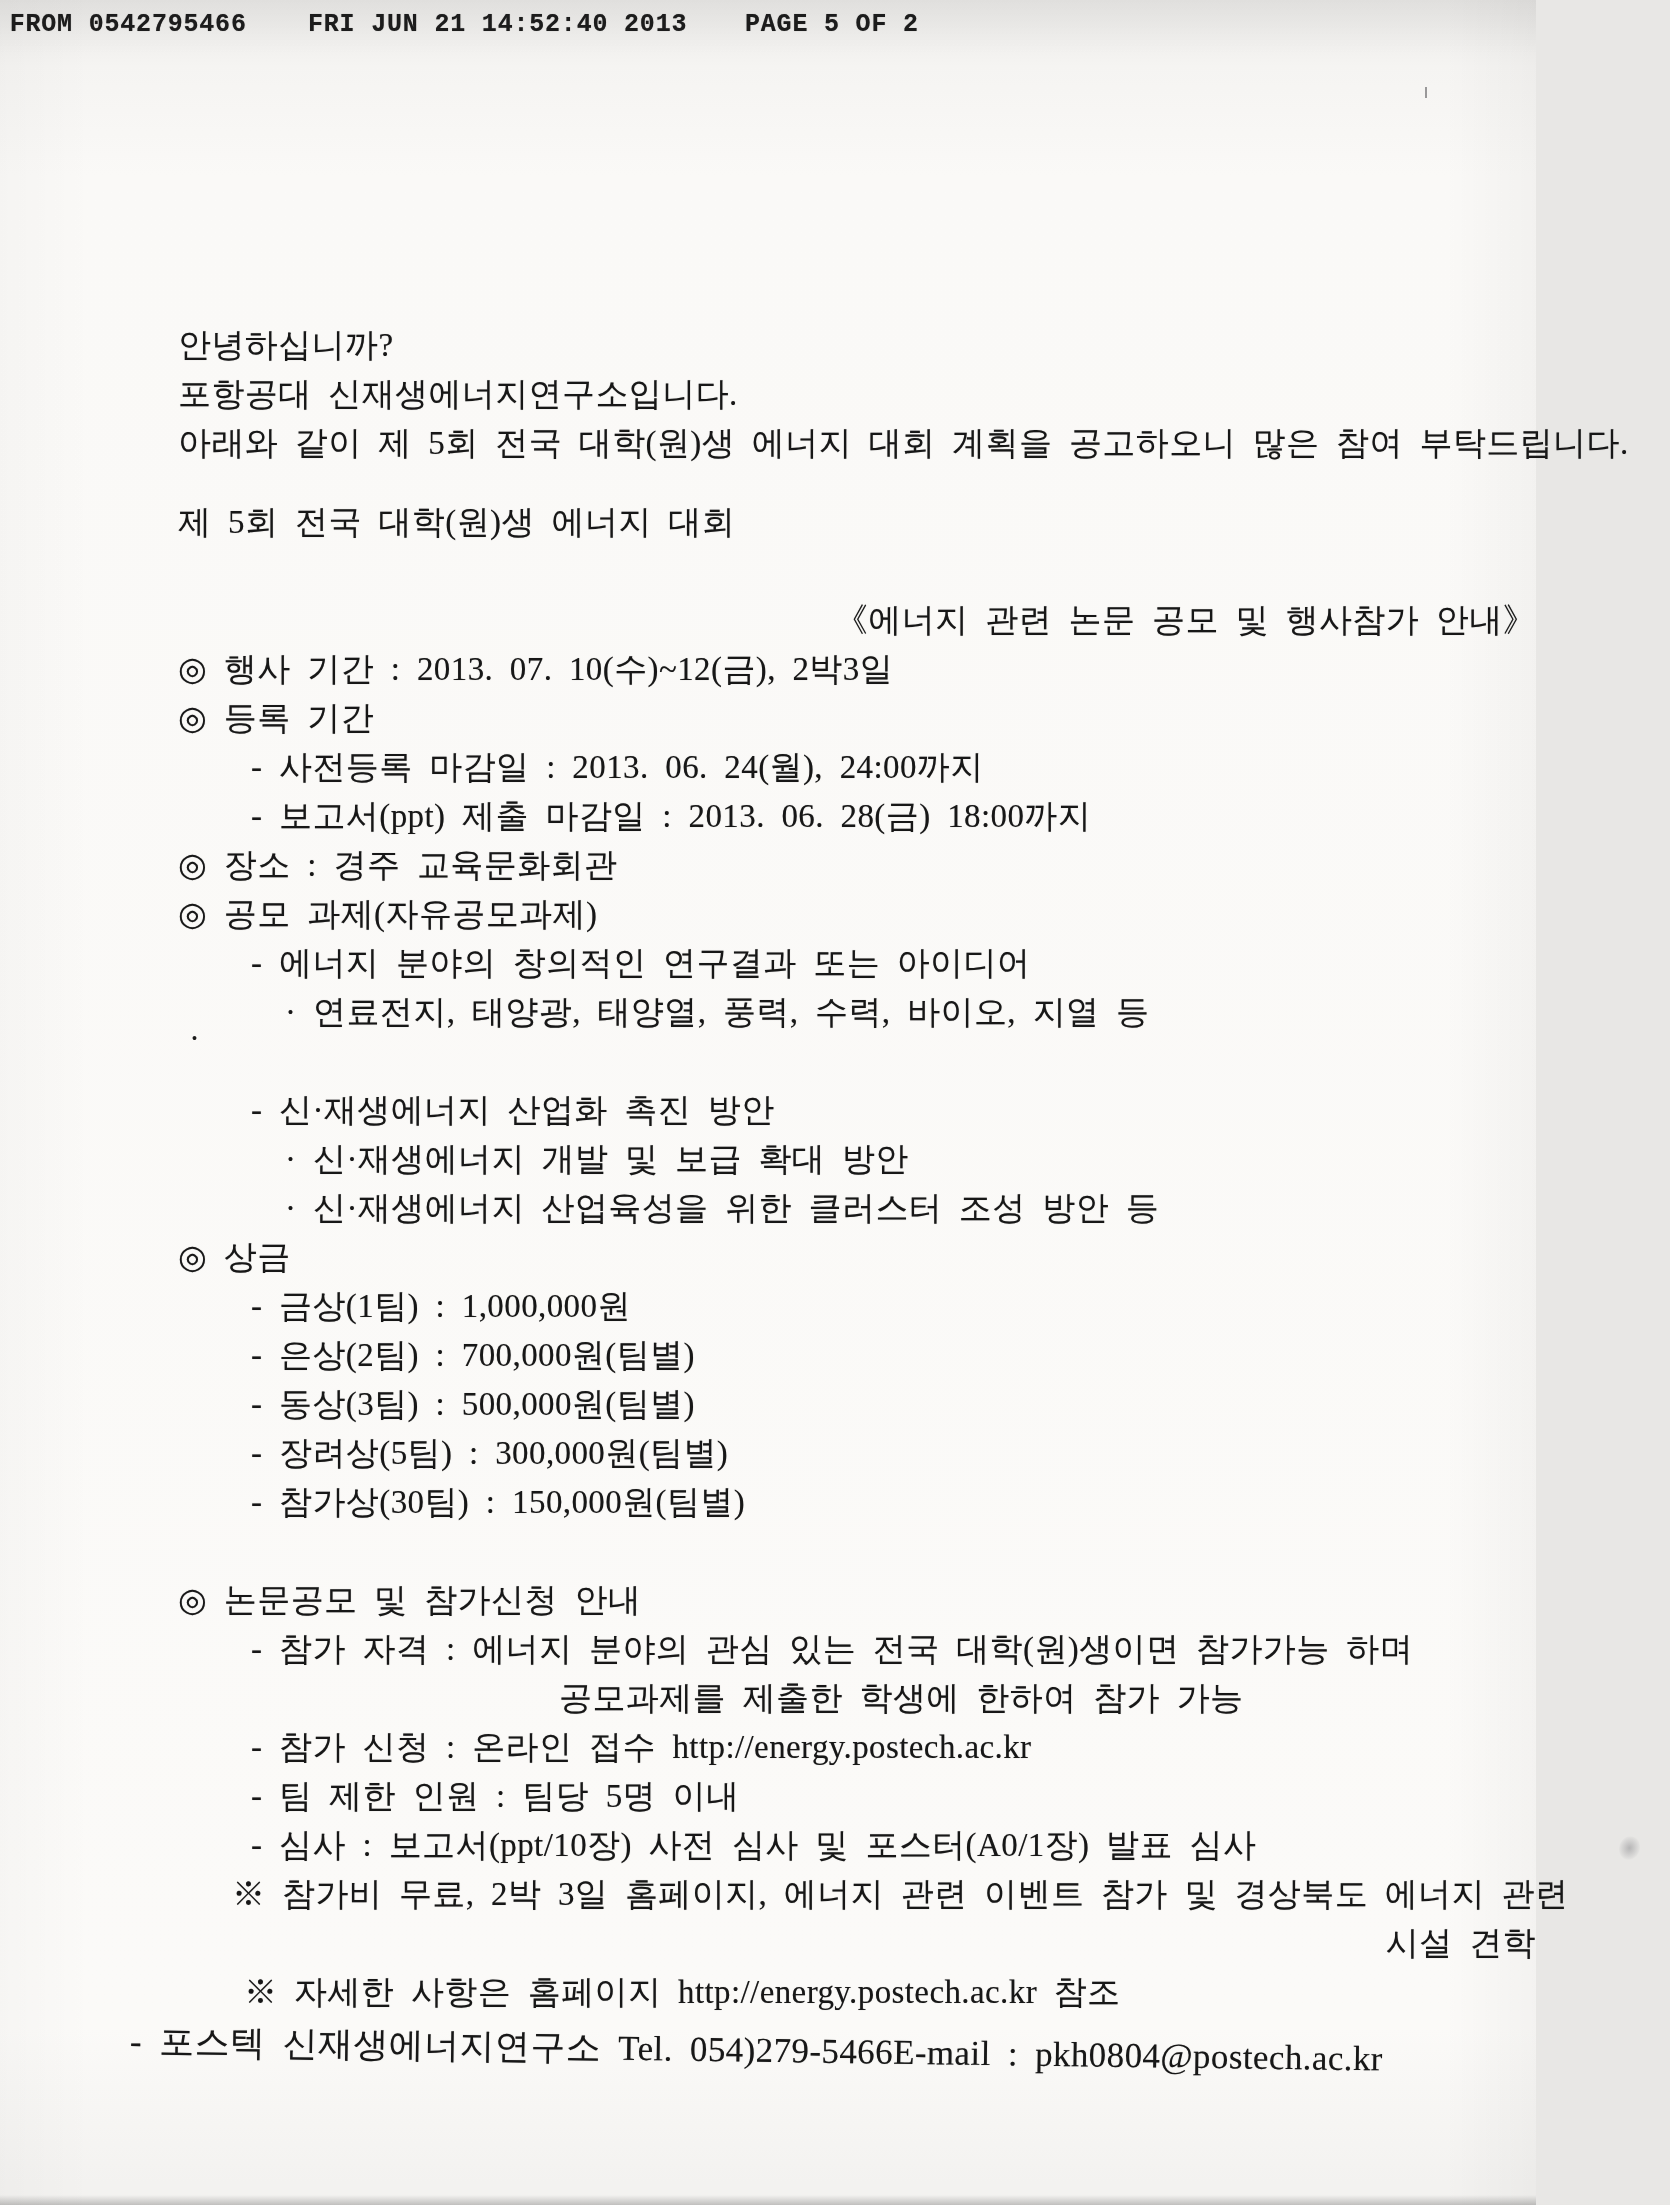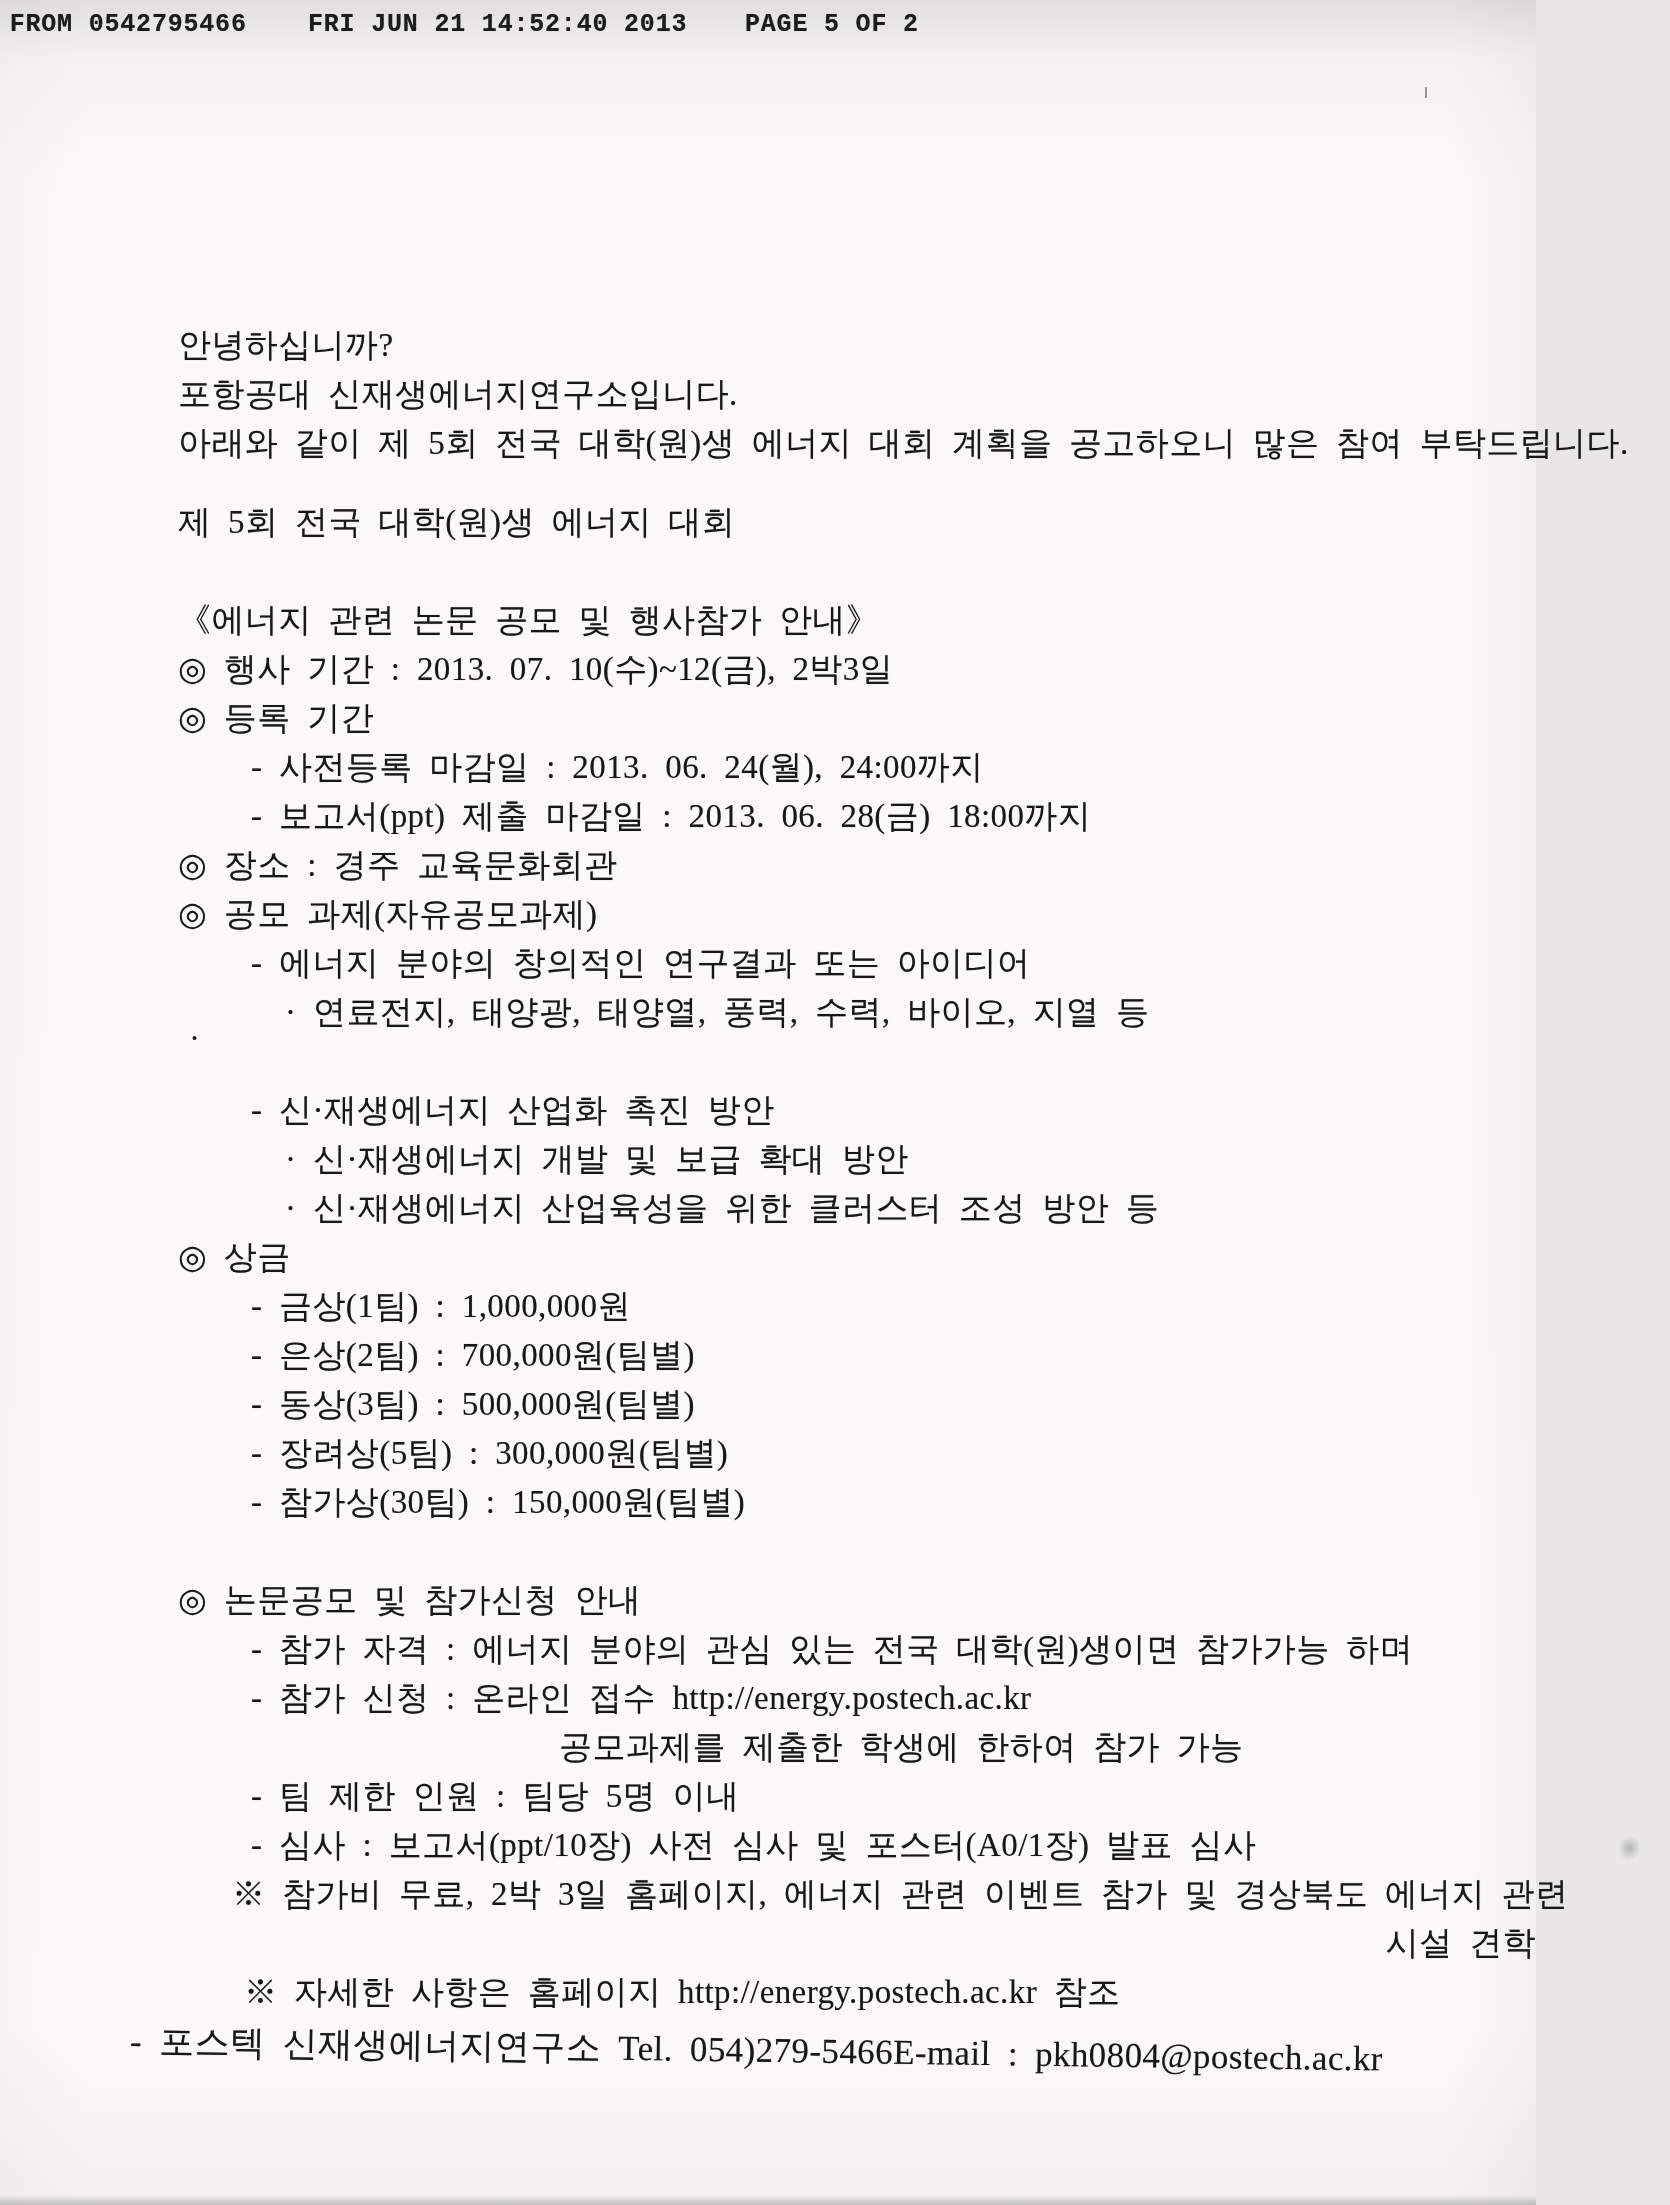--- a/index.html
+++ b/index.html
@@ -84,42 +84,42 @@
     <span class="fh from">FROM 0542795466</span>
     <span class="fh dt">FRI JUN 21 14:52:40 2013</span>
     <span class="fh pg">PAGE 5 OF 2</span>
   </div>
 
   <main class="doc">
       <div class="line ind-base">안녕하십니까?</div>
       <div class="line ind-base">포항공대 신재생에너지연구소입니다.</div>
       <div class="line ind-base">아래와 같이 제 5회 전국 대학(원)생 에너지 대회 계획을 공고하오니 많은 참여 부탁드립니다.</div>
       <div class="line ind-base" style="margin-top: 30px;">제 5회 전국 대학(원)생 에너지 대회</div>
-      <div class="line ind-base" style="margin-top: 49px;">《에너지 관련 논문 공모 및 행사참가 안내》</div>
+      <div class="line ind-base" style="margin-top: 49px; text-align: right;">《에너지 관련 논문 공모 및 행사참가 안내》</div>
       <div class="line ind-base">◎ 행사 기간 : 2013. 07. 10(수)~12(금), 2박3일</div>
       <div class="line ind-base">◎ 등록 기간</div>
       <div class="line ind-dash">- 사전등록 마감일 : 2013. 06. 24(월), 24:00까지</div>
       <div class="line ind-dash">- 보고서(ppt) 제출 마감일 : 2013. 06. 28(금) 18:00까지</div>
       <div class="line ind-base">◎ 장소 : 경주 교육문화회관</div>
       <div class="line ind-base">◎ 공모 과제(자유공모과제)</div>
       <div class="line ind-dash">- 에너지 분야의 창의적인 연구결과 또는 아이디어</div>
       <div class="line ind-dot">· 연료전지, 태양광, 태양열, 풍력, 수력, 바이오, 지열 등</div>
       <div class="line ind-dash" style="margin-top: 49px;">- 신·재생에너지 산업화 촉진 방안</div>
       <div class="line ind-dot">· 신·재생에너지 개발 및 보급 확대 방안</div>
       <div class="line ind-dot">· 신·재생에너지 산업육성을 위한 클러스터 조성 방안 등</div>
       <div class="line ind-base">◎ 상금</div>
       <div class="line ind-dash">- 금상(1팀) : 1,000,000원</div>
       <div class="line ind-dash">- 은상(2팀) : 700,000원(팀별)</div>
       <div class="line ind-dash">- 동상(3팀) : 500,000원(팀별)</div>
       <div class="line ind-dash">- 장려상(5팀) : 300,000원(팀별)</div>
       <div class="line ind-dash">- 참가상(30팀) : 150,000원(팀별)</div>
       <div class="line ind-base" style="margin-top: 49px;">◎ 논문공모 및 참가신청 안내</div>
       <div class="line ind-dash">- 참가 자격 : 에너지 분야의 관심 있는 전국 대학(원)생이면 참가가능 하며</div>
+      <div class="line ind-wrap">공모과제를 제출한 학생에 한하여 참가 가능</div>
       <div class="line ind-dash">- 참가 신청 : 온라인 접수 http://energy.postech.ac.kr</div>
-      <div class="line ind-wrap">공모과제를 제출한 학생에 한하여 참가 가능</div>
       <div class="line ind-dash">- 팀 제한 인원 : 팀당 5명 이내</div>
       <div class="line ind-dash">- 심사 : 보고서(ppt/10장) 사전 심사 및 포스터(A0/1장) 발표 심사</div>
       <div class="line ind-note">※ 참가비 무료, 2박 3일 홈페이지, 에너지 관련 이벤트 참가 및 경상북도 에너지 관련</div>
       <div class="line ind-flush">시설 견학</div>
       <div class="line ind-note2">※ 자세한 사항은 홈페이지  http://energy.postech.ac.kr  참조</div>
       <div class="line ind-contact" style="transform: rotate(0.8deg); transform-origin: left center; font-size: 35px;">- 포스텍 신재생에너지연구소 Tel. 054)279-5466E-mail : pkh0804@postech.ac.kr</div>
     </main>
 
   <span class="stray-mark">·</span>
   <div class="smudge"></div>

